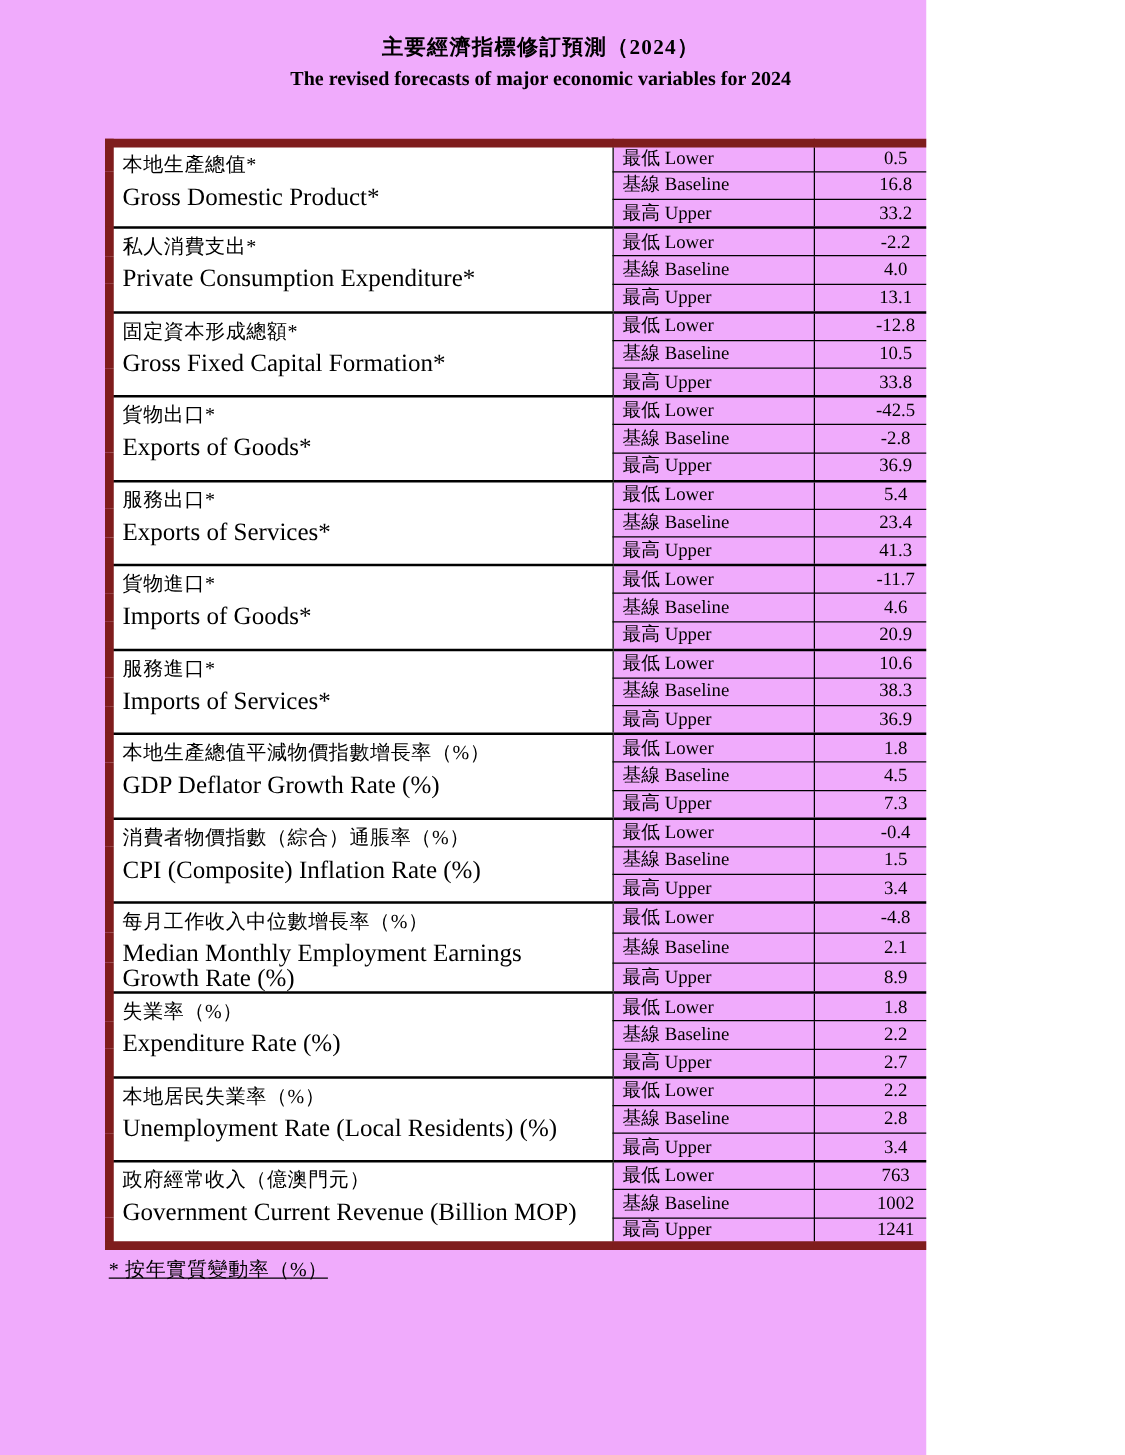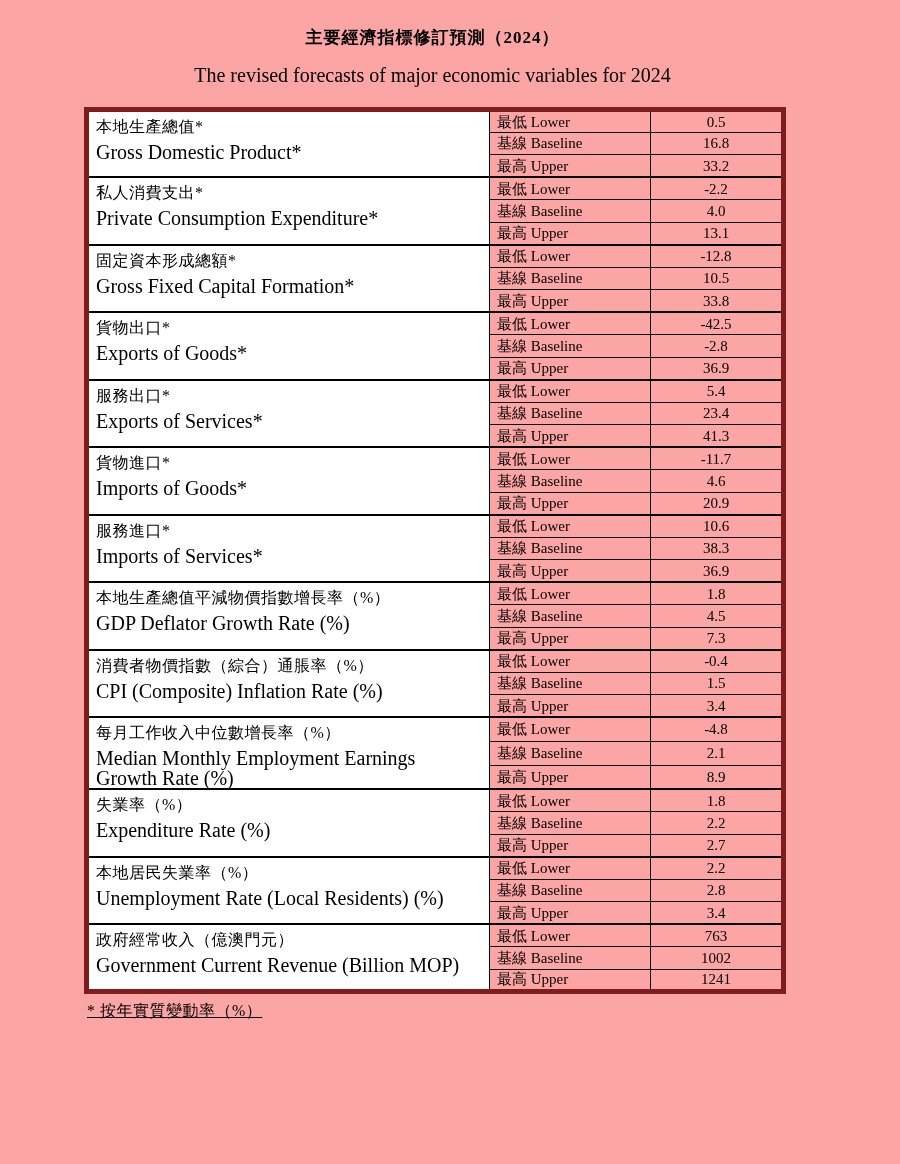--- a/index.html
+++ b/index.html
@@ -4,48 +4,48 @@
 <style>
   * { margin: 0; padding: 0; box-sizing: border-box; }
   html, body { background: #ffffff; }
   body {
     width: 900px; height: 1164px;
     font-family: "Liberation Serif", "DejaVu Serif", serif;
     color: #000000;
   }
   .page {
     position: relative;
-    width: 900px; height: 1164px;
-    background: #fca5a5;
+    width: 741px; height: 1164px;
+    background: #f0abfc;
     overflow: hidden;
   }
   .content {
     position: absolute;
     left: 84px; top: 27px;
     width: 697px;
   }
   .title-zh {
     text-align: center;
     font-weight: bold;
     font-size: 17px;
     line-height: 22px;
     letter-spacing: 1px;
   }
   .title-en {
     text-align: center;
-    font-weight: normal;
-    font-size: 20px;
+    font-weight: bold;
+    font-size: 16px;
     line-height: 21px;
-    margin-top: 16px;
+    margin-top: 4px;
   }
   table.forecast-table {
     border-collapse: collapse;
     width: 697px;
-    margin-top: 21px;
-    border: 5px solid #7f1d1d;
+    margin-top: 37px;
+    border: 7px solid #7f1d1d;
     table-layout: fixed;
   }
   td { border: 1px solid #000; }
   tr.group-start > td { border-top: 2px solid #000; }
   .indicator-cell {
     vertical-align: top;
     padding: 3px 8px 0 7px;
     background: #fff;
   }
   .ind-zh { font-size: 16px; line-height: 23px; letter-spacing: 0.5px; }

